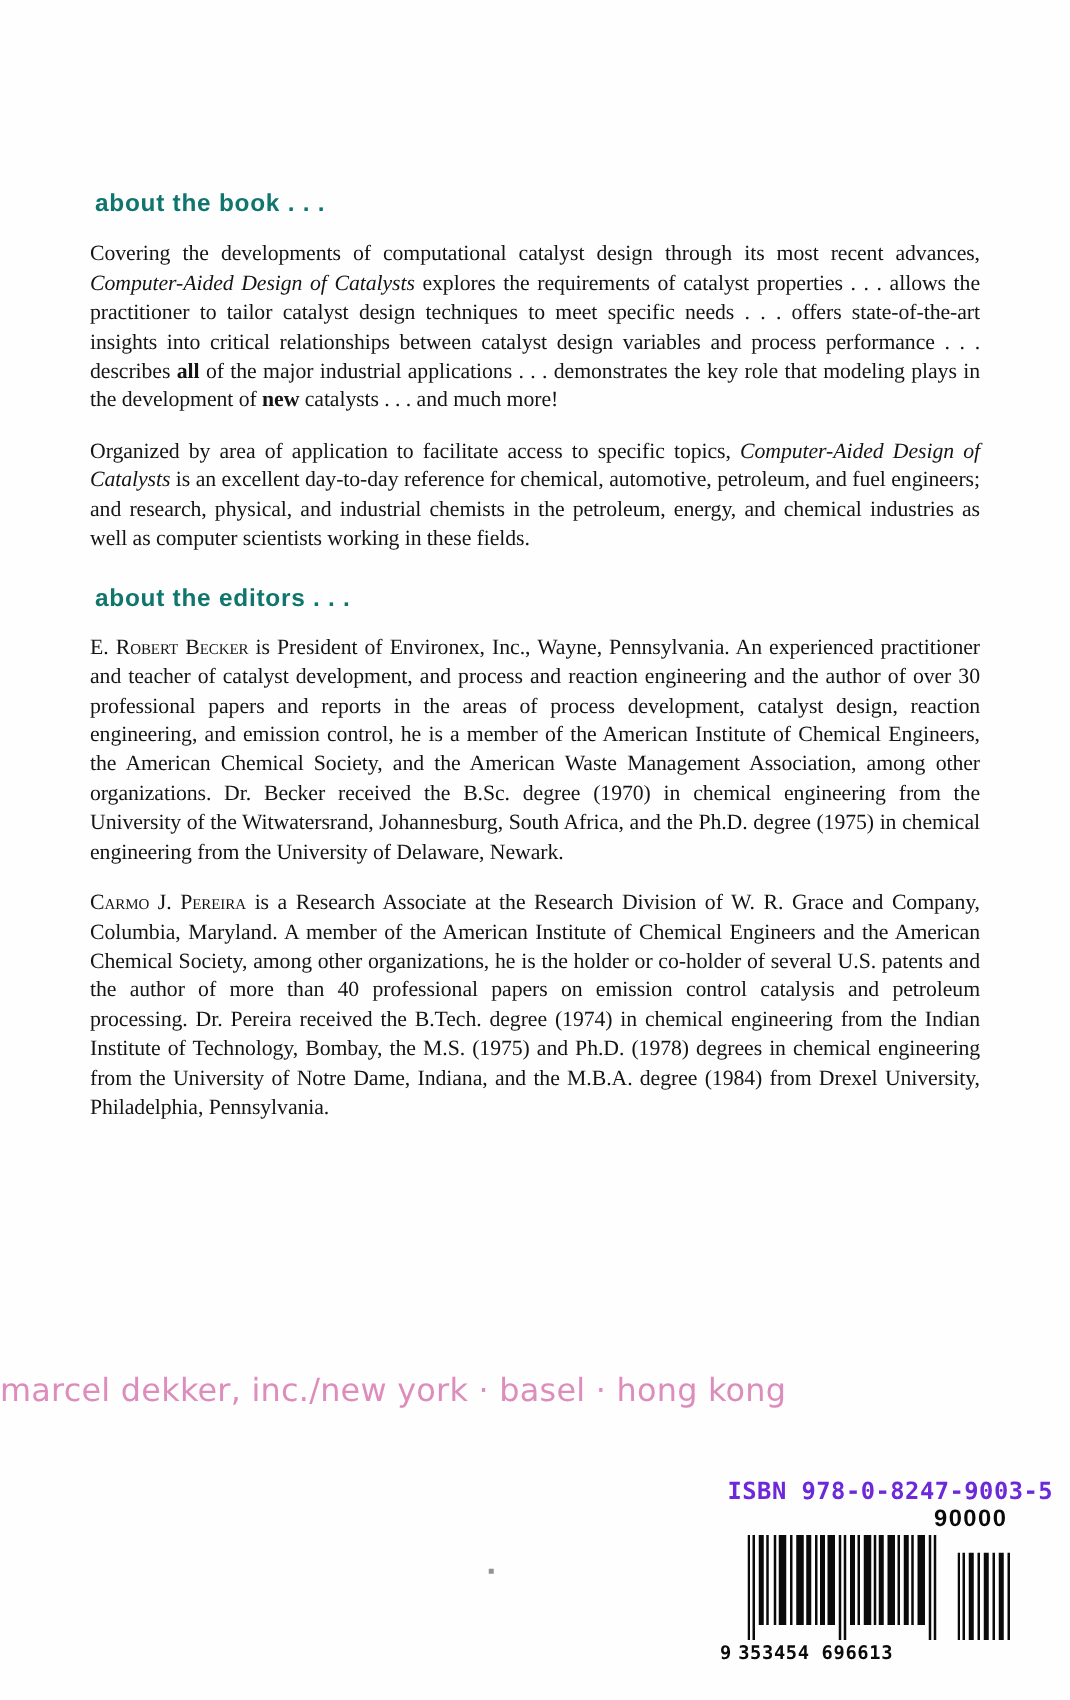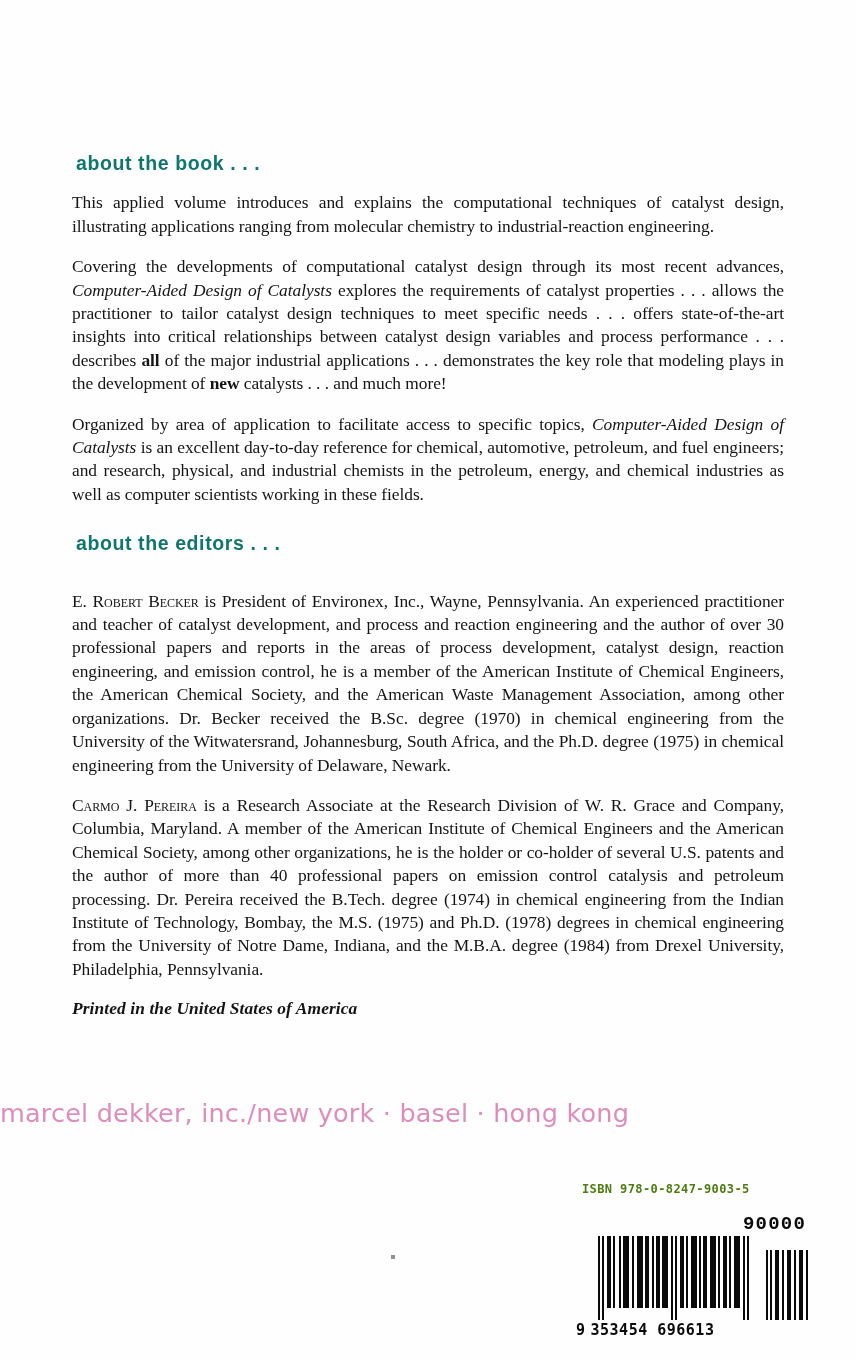--- a/index.html
+++ b/index.html
@@ -32,21 +32,21 @@
     font-family: "Liberation Sans", "DejaVu Sans", sans-serif;
     font-weight: bold;
     font-size: 19.5px;
     letter-spacing: 0.6px;
     color: #0f766e;
     margin: 0 0 16px 4px;
     line-height: 1.2;
   }
   .section-heading.editors {
     margin-top: 26px;
-    margin-bottom: 34px;
+    margin-bottom: 14px;
   }
   p.body {
     margin: 0 0 17px 0;
     font-size: 17.4px;
     line-height: 1.345;
     text-align: justify;
     text-justify: inter-word;
     letter-spacing: -0.05px;
   }
   p.bio {
@@ -84,35 +84,35 @@
     white-space: nowrap;
   }
   .barcode-block {
     position: absolute;
     left: 576px;
     top: 1182px;
     width: 232px;
   }
   .isbn-text {
     font-family: "DejaVu Sans Mono", "Liberation Mono", monospace;
-    font-size: 12px;
+    font-size: 19px;
     font-weight: bold;
     letter-spacing: 0.4px;
-    color: #4d7c0f;
+    color: #6d28d9;
     white-space: nowrap;
     margin-left: 6px;
   }
   .price-code {
-    font-family: Liberation Mono, monospace;
+    font-family: Liberation Sans, sans-serif;
     font-size: 19px;
     font-weight: bold;
     letter-spacing: 1.2px;
     color: #0a0a0a;
     text-align: right;
-    margin-top: 17px;
+    margin-top: 1px;
     margin-right: 2px;
   }
   .bars-row {
     position: relative;
     height: 84px;
     margin-top: 1px;
   }
   .bars-main {
     position: absolute;
     left: 22px;
@@ -150,43 +150,39 @@
 </style>
 </head>
 <body>
 
 <div class="page">
 
   <div class="content">
 
     <h2 class="section-heading">about the book . . .</h2>
 
-    <p class="body">
-      <span>This applied volume introduces and explains the computational techniques of catalyst design, illustrating applications ranging from molecular chemistry to industrial-reaction engineering.</span>
-    </p>
 
     <p class="body">
       <span>Covering the developments of computational catalyst design through its most recent advances, </span><span class="title-italic">Computer-Aided Design of Catalysts</span><span> explores the requirements of catalyst properties . . . allows the practitioner to tailor catalyst design techniques to meet specific needs . . . offers state-of-the-art insights into critical relationships between catalyst design variables and process performance . . . describes </span><b class="emph">all</b><span> of the major industrial applications . . . demonstrates the key role that modeling plays in the development of </span><b class="emph">new</b><span> catalysts . . . and much more!</span>
     </p>
 
     <p class="body">
       <span>Organized by area of application to facilitate access to specific topics, </span><span class="title-italic">Computer-Aided Design of Catalysts</span><span> is an excellent day-to-day reference for chemical, automotive, petroleum, and fuel engineers; and research, physical, and industrial chemists in the petroleum, energy, and chemical industries as well as computer scientists working in these fields.</span>
     </p>
 
     <h2 class="section-heading editors">about the editors . . .</h2>
 
     <p class="bio">
       <span class="smallcaps">E. Robert Becker</span><span> is President of Environex, Inc., Wayne, Pennsylvania. An experienced practitioner and teacher of catalyst development, and process and reaction engineering and the author of over 30 professional papers and reports in the areas of process development, catalyst design, reaction engineering, and emission control, he is a member of the American Institute of Chemical Engineers, the American Chemical Society, and the American Waste Management Association, among other organizations. Dr. Becker received the B.Sc. degree (1970) in chemical engineering from the University of the Witwatersrand, Johannesburg, South Africa, and the Ph.D. degree (1975) in chemical engineering from the University of Delaware, Newark.</span>
     </p>
 
     <p class="bio">
       <span class="smallcaps">Carmo J. Pereira</span><span> is a Research Associate at the Research Division of W. R. Grace and Company, Columbia, Maryland. A member of the American Institute of Chemical Engineers and the American Chemical Society, among other organizations, he is the holder or co-holder of several U.S. patents and the author of more than 40 professional papers on emission control catalysis and petroleum processing. Dr. Pereira received the B.Tech. degree (1974) in chemical engineering from the Indian Institute of Technology, Bombay, the M.S. (1975) and Ph.D. (1978) degrees in chemical engineering from the University of Notre Dame, Indiana, and the M.B.A. degree (1984) from Drexel University, Philadelphia, Pennsylvania.</span>
     </p>
 
-    <p class="printed">Printed in the United States of America</p>
 
   </div>
 
   <div class="publisher">marcel dekker, inc./new york · basel · hong kong</div>
 
   <div class="speck"></div>
 
   <div class="barcode-block">
 
     <div class="isbn-text">ISBN 978-0-8247-9003-5</div>

